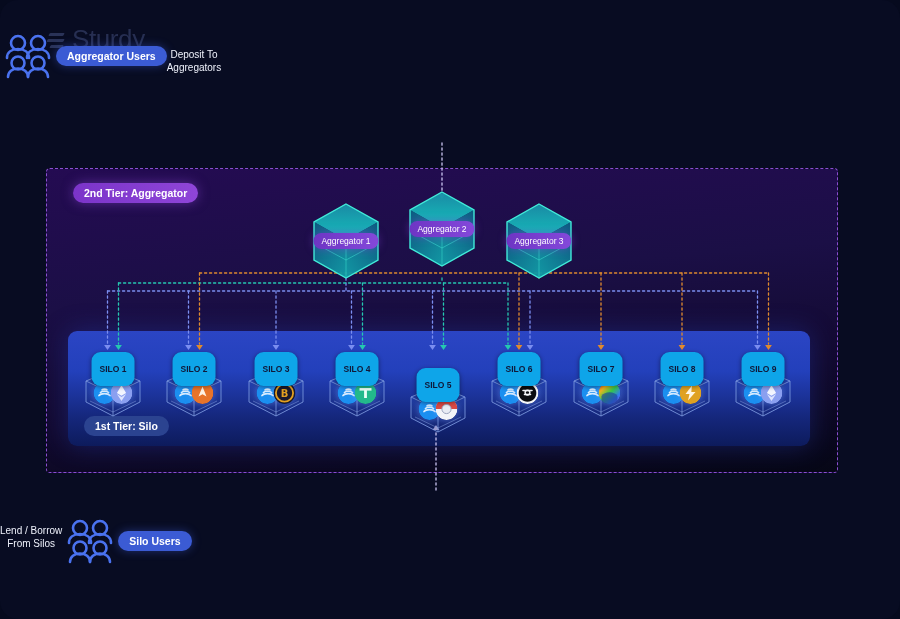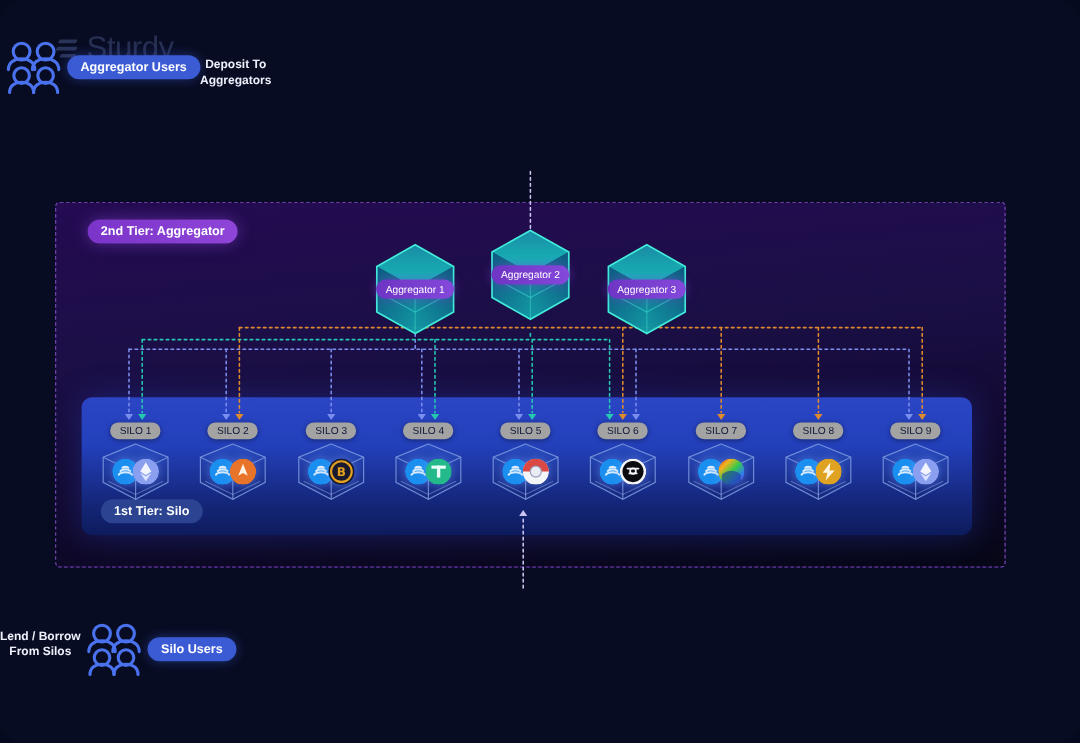--- a/index.html
+++ b/index.html
@@ -22,21 +22,21 @@
   #logo .v2{position:absolute;left:55px;top:22px;font-size:13px;color:#242c4e;}
 
   
   .users-block{position:absolute;display:flex;align-items:center;}
   #agg-users{left:0;right:0;top:33px;}
   #silo-users{left:0;right:0;top:518px;}
   .people{width:56px;height:46px;}
   .pill{border-radius:12px;padding:4px 11px;font-size:10.5px;font-weight:bold;
         color:#ffffff;white-space:nowrap;}
   .pill-users{background:#3b5bd4;box-shadow:0 0 10px rgba(59,91,212,.45);}
-  .cap{margin-top:10px;font-size:10px;font-weight:bold;color:#eef1fb;
+  .cap{margin-top:10px;font-size:10px;font-weight:normal;color:#eef1fb;
        text-align:center;line-height:13px;}
   #silo-users .cap{margin-top:0;margin-bottom:9px;}
 
   
   #agg-region{position:absolute;left:46px;top:168px;width:790px;height:303px;
               border:1.4px dashed #8a4fd0;border-radius:4px;
               background:linear-gradient(175deg,#240b52 0%,#1b0f46 38%,#120a30 70%,#060716 100%);}
   #tier2-badge{position:absolute;left:26px;top:14px;
                background:linear-gradient(90deg,#7b34c9,#8f45d8);
                box-shadow:0 0 12px rgba(139,69,216,.5);}
@@ -53,22 +53,22 @@
   
   .agg{position:absolute;width:72px;height:78px;}
   .agg .lbl{position:absolute;left:50%;top:50%;transform:translate(-50%,-50%);
             background:linear-gradient(90deg,#6e35c4,#8448da);
             border-radius:10px;padding:3px 8px;font-size:8.5px;font-weight:normal;color:#fff;
             white-space:nowrap;box-shadow:0 0 9px rgba(126,60,205,.55);}
 
   
   .silo{position:absolute;width:70px;height:66px;}
   .silo .slbl{position:absolute;left:50%;top:0;transform:translateX(-50%);
-              background:#a3a3a3;border-radius:9px;padding:2px 8px;
-              font-size:8.5px;font-weight:normal;color:#101838;white-space:nowrap;z-index:4;
+              background:#0ea5e9;border-radius:9px;padding:12px 8px;
+              font-size:8.5px;font-weight:bold;color:#101838;white-space:nowrap;z-index:4;
               box-shadow:0 1px 4px rgba(0,0,0,.4);}
   .silo .cube{position:absolute;left:50%;top:16px;transform:translateX(-50%);width:62px;height:50px;}
   .toks{position:absolute;left:50%;top:30px;transform:translateX(-50%);
         display:flex;align-items:center;z-index:3;}
   .tok{width:22px;height:22px;border-radius:50%;overflow:hidden;position:relative;
        box-shadow:0 0 7px rgba(120,160,255,.5);}
   .tok:nth-child(2){margin-left:-5px;}
 </style>
 </head>
 <body>
@@ -369,21 +369,21 @@
       <path d="M8.6 7.8c1 -1 3.8-1 4.8 0"></path>
               </g>
             </svg></span>
           <span class="tok"><svg width="22" height="22" viewBox="0 0 22 22">
               <circle cx="11" cy="11" r="11" fill="#23b98b"></circle>
       <rect x="5" y="6" width="12" height="2.6" fill="#eafff7"></rect>
       <rect x="9.6" y="6" width="2.8" height="10" fill="#eafff7"></rect>
             </svg></span>
         </span>
       </div>
-      <div class="silo" style="left: 403px; top: 352px;">
+      <div class="silo" style="left: 403px; top: 368px;">
         <span class="slbl">SILO 5</span>
         <span class="cube"><svg width="62" height="50" viewBox="0 0 62 50">
     <defs>
               <linearGradient id="sc4" x1="0" y1="0" x2="0" y2="1">
       <stop offset="0%" stop-color="#2f57c9" stop-opacity=".55"></stop>
       <stop offset="100%" stop-color="#16266e" stop-opacity=".25"></stop>
               </linearGradient>
             </defs>
     <path d="M31 2 L58 13 L58 34 L31 48 L4 34 L4 13 Z" fill="url(#sc4)"></path>
     <path d="M31 2 L58 13 L58 34 L31 48 L4 34 L4 13 Z" fill="none" stroke="#7e9adf" stroke-width="1" opacity=".85"></path>

